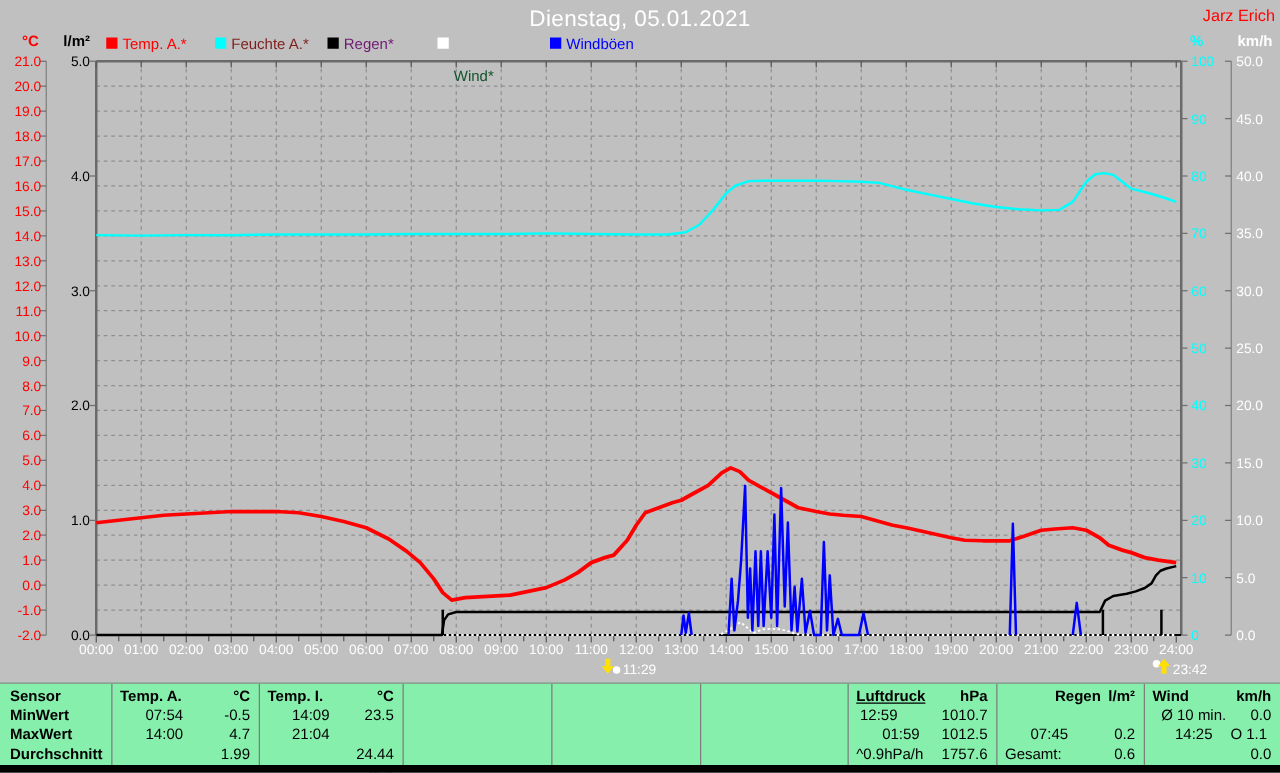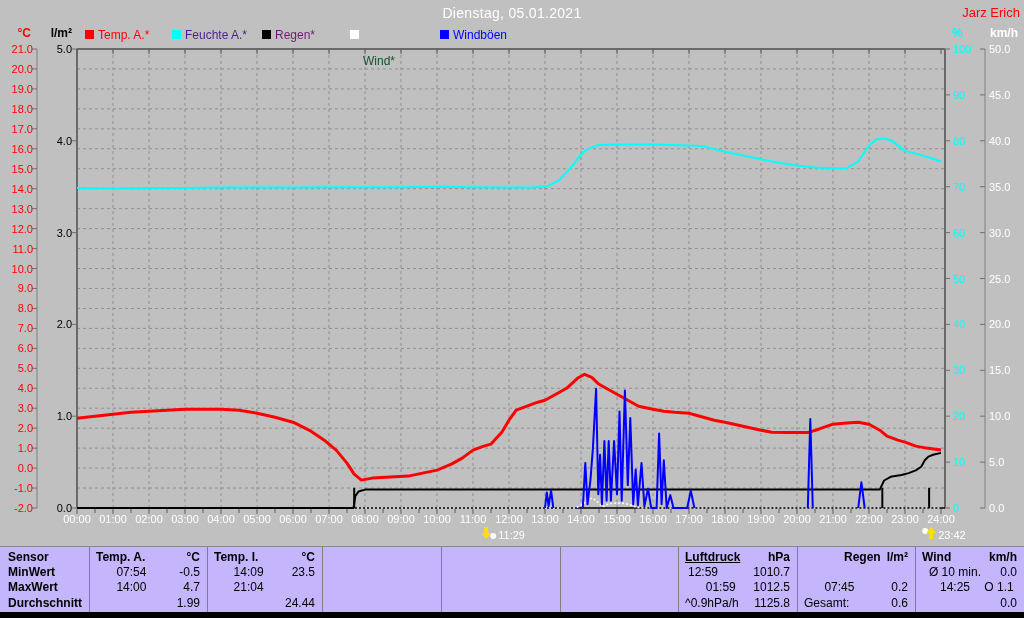--- a/index.html
+++ b/index.html
@@ -1,19 +1,19 @@
 <!DOCTYPE html>
 <html><head>
 <meta charset="utf-8">
 <style>
   html,body{margin:0;padding:0;background:#000;}
   .screen{position:relative;width:1024px;height:618px;background:#c0c0c0;
           font-family:"Liberation Sans",sans-serif;overflow:hidden;}
   .title{position:absolute;top:5px;left:0;width:100%;text-align:center;
-         color:#fff;font-size:14px;letter-spacing:.3px;}
+         color:#fff;font-size:18px;letter-spacing:.3px;}
   .station{position:absolute;top:5px;right:4px;color:#ff0000;font-size:13px;}
   .unit{position:absolute;top:26px;font-size:12px;font-weight:bold;height:14px;line-height:14px;}
   .unit-temp{left:0;width:31px;text-align:right;color:#ff0000;}
   .unit-rain{left:38px;width:34px;text-align:right;color:#000;}
   .unit-hum{left:952px;color:#00ffff;}
   .unit-wind{left:984px;width:34px;text-align:right;color:#fff;}
   #chart-svg{position:absolute;left:0;top:0;}
   .legend-item{position:absolute;top:29px;height:13px;font-size:12px;line-height:13px;cursor:pointer;}
   .legend-box{position:absolute;top:1px;left:0;width:9px;height:9px;}
   .legend-label{position:absolute;left:13px;top:0;white-space:nowrap;}
@@ -327,36 +327,36 @@
   <div class="unit unit-rain">l/m²</div>
   <div class="unit unit-hum">%</div>
   <div class="unit unit-wind">km/h</div>
   <div id="legend">
       <span class="legend-item" style="left: 85px;">
         <span class="legend-box" style="background: rgb(255, 0, 0);"></span>
         <span class="legend-label" style="color: rgb(255, 0, 0);">Temp. A.*</span>
       </span>
       <span class="legend-item" style="left: 172px;">
         <span class="legend-box" style="background: rgb(0, 255, 255);"></span>
-        <span class="legend-label" style="color: #4c1d95;">Feuchte A.*</span>
+        <span class="legend-label" style="color: #7f1d1d;">Feuchte A.*</span>
       </span>
       <span class="legend-item" style="left: 262px;">
         <span class="legend-box" style="background: rgb(0, 0, 0);"></span>
         <span class="legend-label" style="color: #701a75;">Regen*</span>
       </span>
       <span class="legend-item" style="left: 350px;">
         <span class="legend-box" style="background: rgb(255, 255, 255);"></span>
         <span class="legend-label" style="color: #14532d; margin-top: 26px;">Wind*</span>
       </span>
       <span class="legend-item" style="left: 440px;">
         <span class="legend-box" style="background: rgb(0, 0, 255);"></span>
         <span class="legend-label" style="color: rgb(0, 0, 255);">Windböen</span>
       </span>
     </div>
-  <div id="summary-table" style="background: #c4b5fd;">
+  <div id="summary-table" style="background: #86efac;">
       <div class="tsep" style="left: 89px;"></div>
       <div class="tsep" style="left: 207px;"></div>
       <div class="tsep" style="left: 322px;"></div>
       <div class="tsep" style="left: 441px;"></div>
       <div class="tsep" style="left: 560px;"></div>
       <div class="tsep" style="left: 678px;"></div>
       <div class="tsep" style="left: 797px;"></div>
       <div class="tsep" style="left: 915px;"></div>
       <div class="tcell tbold" style="left: 8px; top: 3px;">Sensor</div>
       <div class="tcell tbold" style="left: 8px; top: 18px;">MinWert</div>
@@ -376,21 +376,21 @@
       <div class="tcell" style="left: 217px; top: 33px; width: 63.25px; text-align: center;">21:04</div>
       <div class="tcell" style="left: 207px; top: 33px; width: 108px; text-align: right; margin-top: 32px;">25.6</div>
       <div class="tcell" style="left: 207px; top: 49px; width: 108px; text-align: right;">24.44</div>
       <div class="tcell tbold" style="left: 685px; top: 3px; width: 71.4px; text-align: left; text-decoration: underline;">Luftdruck</div>
       <div class="tcell tbold" style="left: 678px; top: 3px; width: 112px; text-align: right;">hPa</div>
       <div class="tcell" style="left: 688px; top: 18px; width: 65.45px; ">12:59</div>
       <div class="tcell" style="left: 678px; top: 18px; width: 112px; text-align: right;">1010.7</div>
       <div class="tcell" style="left: 688px; top: 33px; width: 65.45px; text-align: center;">01:59</div>
       <div class="tcell" style="left: 678px; top: 33px; width: 112px; text-align: right;">1012.5</div>
       <div class="tcell" style="left: 685px; top: 49px; width: 71.4px; text-align: left;">^0.9hPa/h</div>
-      <div class="tcell" style="left: 678px; top: 49px; width: 112px; text-align: right;">1125.8</div>
+      <div class="tcell" style="left: 678px; top: 49px; width: 112px; text-align: right;">1757.6</div>
       <div class="tcell tbold" style="left: 804px; top: 3px; width: 70.8px; text-align: left; margin-left: 40px;">Regen</div>
       <div class="tcell tbold" style="left: 797px; top: 3px; width: 111px; text-align: right;">l/m²</div>
       <div class="tcell" style="left: 807px; top: 33px; width: 64.9px; text-align: center;">07:45</div>
       <div class="tcell" style="left: 797px; top: 33px; width: 111px; text-align: right;">0.2</div>
       <div class="tcell" style="left: 804px; top: 49px; width: 70.8px; text-align: left;">Gesamt:</div>
       <div class="tcell" style="left: 797px; top: 49px; width: 111px; text-align: right;">0.6</div>
       <div class="tcell tbold" style="left: 922px; top: 3px; width: 65.4px; text-align: left;">Wind</div>
       <div class="tcell tbold" style="left: 915px; top: 3px; width: 102px; text-align: right;">km/h</div>
       <div class="tcell" style="left: 925px; top: 18px; width: 59.95px; text-align: center;">Ø 10 min.</div>
       <div class="tcell" style="left: 915px; top: 18px; width: 102px; text-align: right;">0.0</div>

